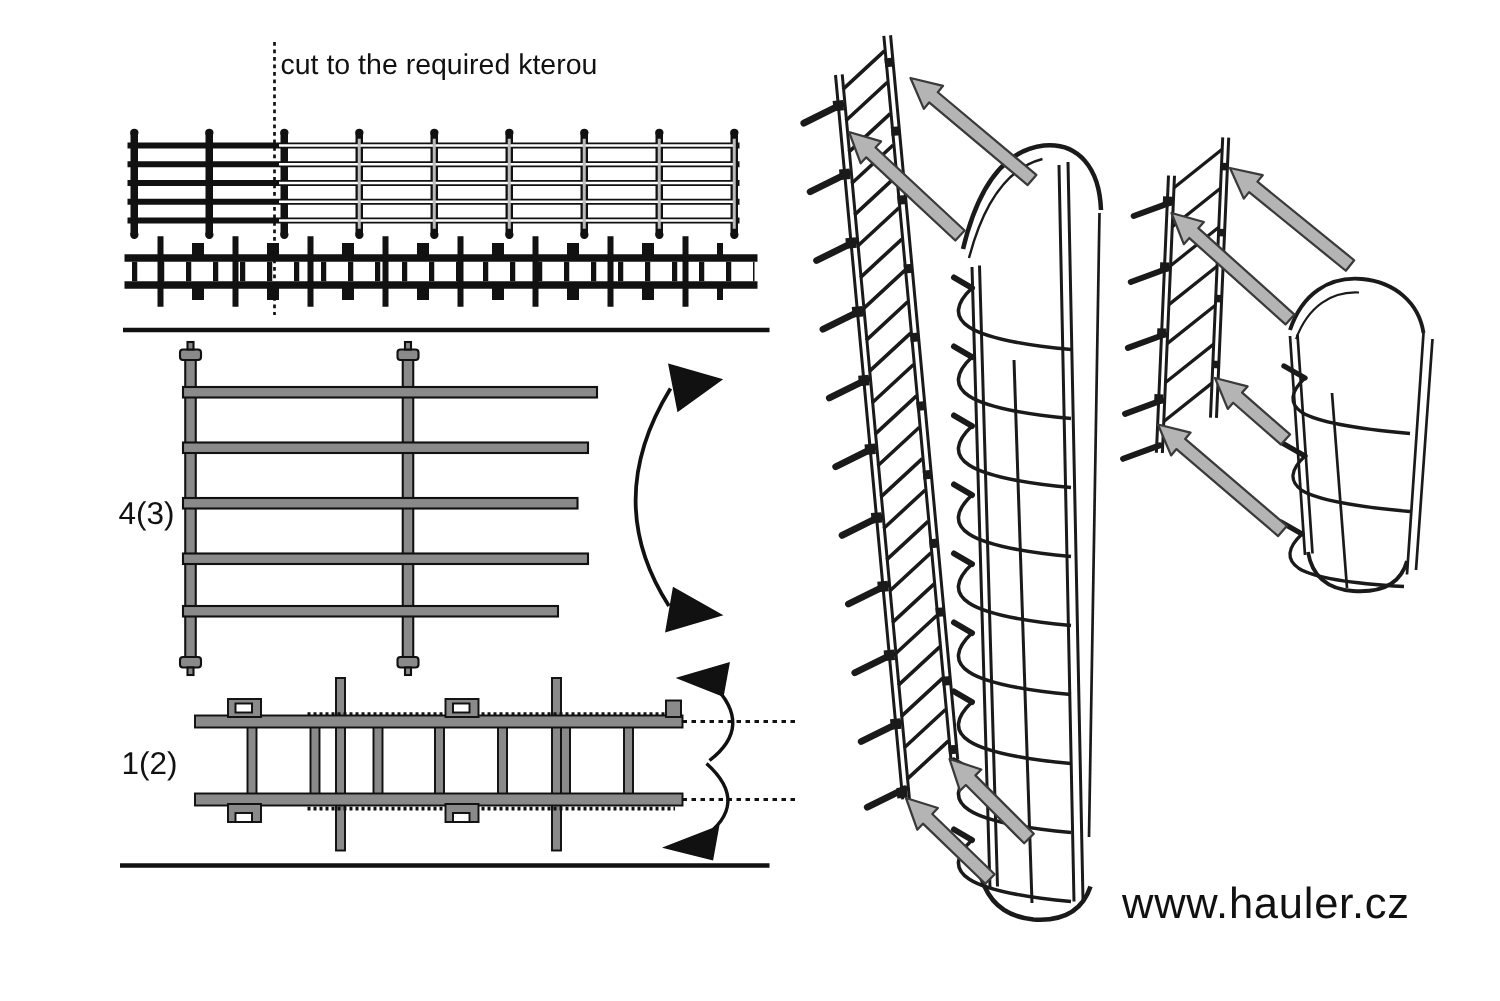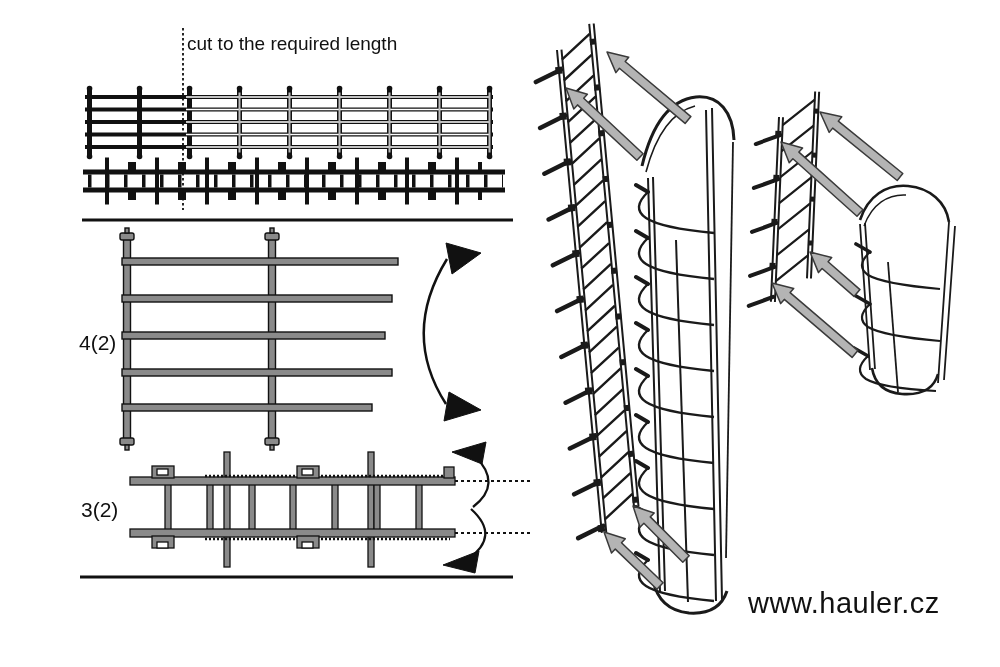--- a/index.html
+++ b/index.html
@@ -191,17 +191,17 @@
       </g>
       <g stroke="#3a3a3a" stroke-width="1.5" stroke-linejoin="round" fill="#b4b4b4">
         <polygon points="902.8,173.5 838.3,121.1 841.8,116.8 820,112 829.2,132.4 832.7,128.1 897.2,180.5"></polygon>
         <polygon points="863,209.7 798.9,152.1 802.6,148 781,142 789.2,162.8 792.9,158.7 857,216.3"></polygon>
         <polygon points="860,289.6 828.1,261.7 831.7,257.6 810,252 818.5,272.6 822.1,268.5 854,296.4"></polygon>
         <polygon points="857.9,350.6 790.1,292.6 793.7,288.4 772,283 780.7,303.6 784.3,299.4 852.1,357.4"></polygon>
       </g>
     </g>
   </svg>
 
-  <div class="txt note-en">cut to the required length</div>
-  <div class="txt label-4">4(2)</div>
-  <div class="txt label-3">3(2)</div>
+  <div class="txt note-en">cut to the required kterou</div>
+  <div class="txt label-4">4(3)</div>
+  <div class="txt label-3">1(2)</div>
   <div class="txt website">www.hauler.cz</div>
 </div>
 
 </body></html>

